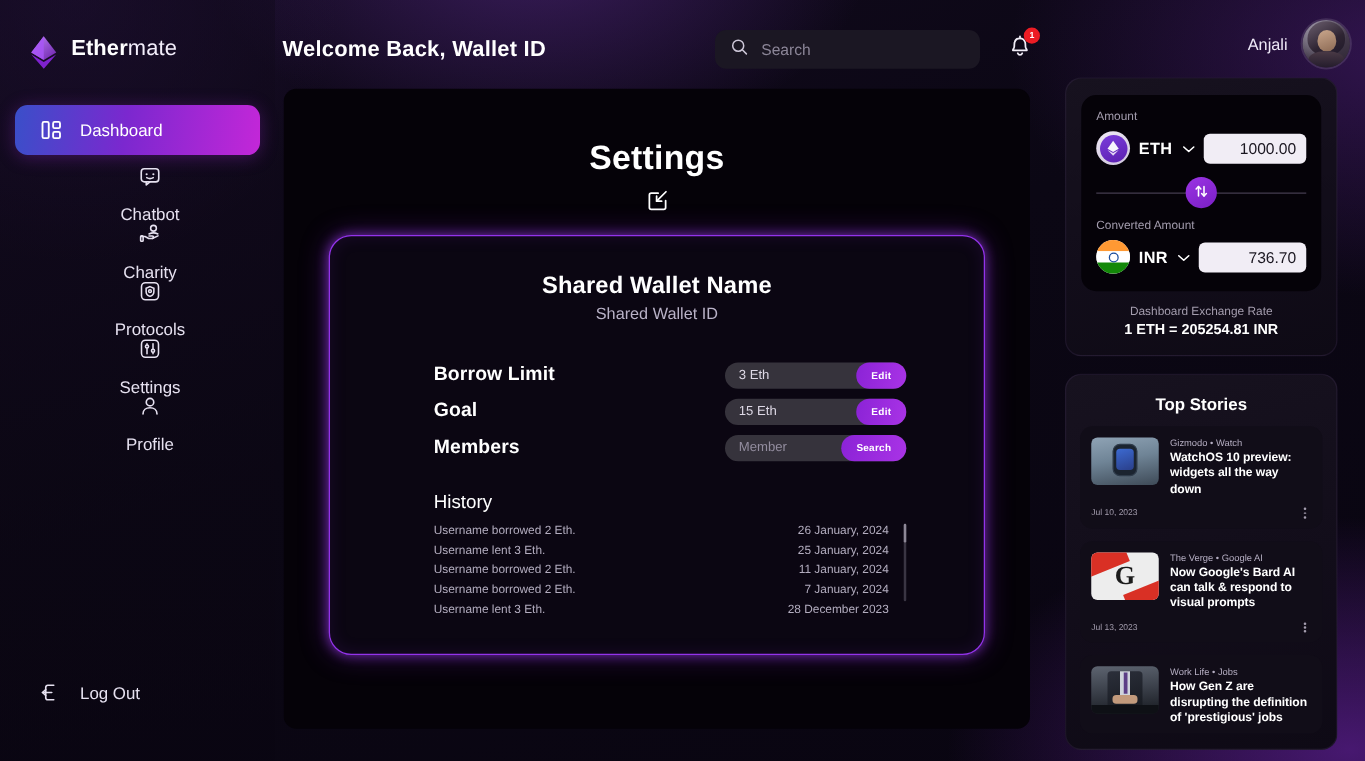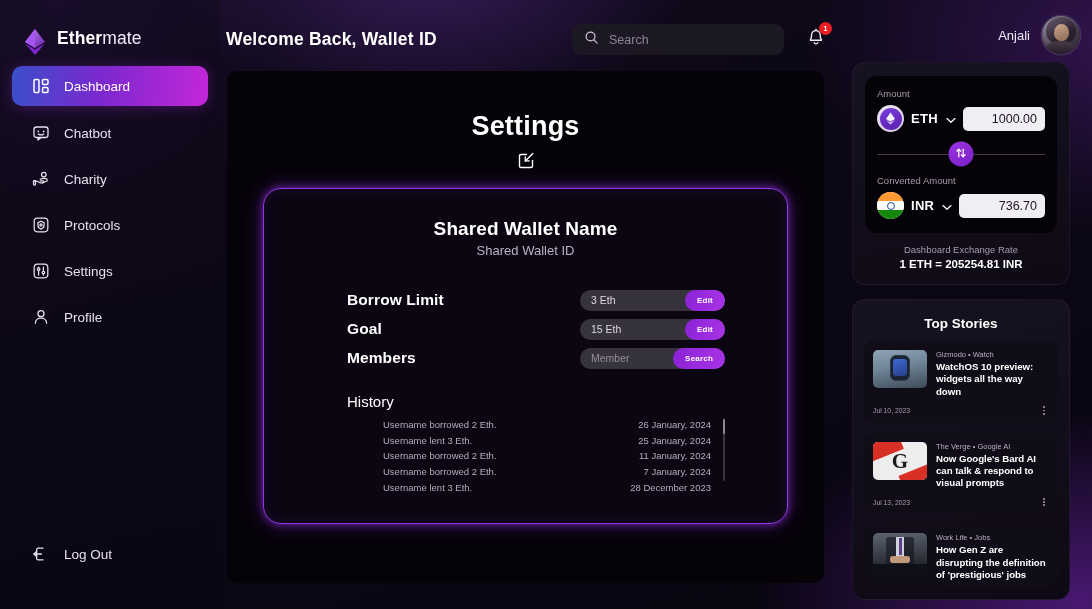--- a/index.html
+++ b/index.html
@@ -29,29 +29,29 @@
   }
   .brand {
     display: flex; align-items: flex-start; gap: 9px;
     padding: 28px 0 0 22px;
   }
   .brand-logo { width: 26px; height: 28px; flex: none; }
   .brand-name { font-size: 17.5px; letter-spacing: .1px; color: #fff; }
   .brand-name b { font-weight: 700; }
   .brand-name span { font-weight: 400; color: #f3eefb; }
 
-  .nav { margin-top: 10px; }
+  .nav { margin-top: 28px; }
   .nav-item {
     display: flex; align-items: center; gap: 14px;
     height: 38px; margin: 0 12px; padding-left: 20px;
     border-radius: 10px;
     color: #e6e1f0; font-size: 13.5px;
     cursor: pointer;
   }
-  .nav-item + .nav-item { margin-top: 8px; }
+  .nav-item + .nav-item { margin-top: 8px; flex-direction: column; }
   .nav-item.active {
     background: linear-gradient(97deg, #3a4fc9 0%, #7b28cf 45%, #c327d8 100%);
     color: #fff;
     height: 40px;
     box-shadow: 0 2px 14px rgba(150,40,200,0.35);
   }
   .nav-item .ic { width: 18px; height: 18px; flex: none; display: block; }
   .nav-item .ic svg { display: block; }
 
   .logout {
@@ -181,21 +181,20 @@
     font-size: 15px; font-weight: 400; color: #fff;
   }
   .history-list {
     margin-left: 83px; margin-right: 62px;
     position: relative;
   }
   .h-row {
     display: flex; justify-content: space-between;
     font-size: 9.5px; color: #b3adbf;
     padding: 2.3px 14px 2.3px 0;
-    margin-left: 36px;
   }
   .h-date { color: #b3adbf; }
   .h-scroll {
     position: absolute; right: 0; top: 2px; width: 2.5px; height: 62px;
     background: #3a3543; border-radius: 2px;
   }
   .h-scroll::after {
     content: ""; position: absolute; left: 0; top: 0;
     width: 2.5px; height: 15px; background: #8d8796; border-radius: 2px;
   }

